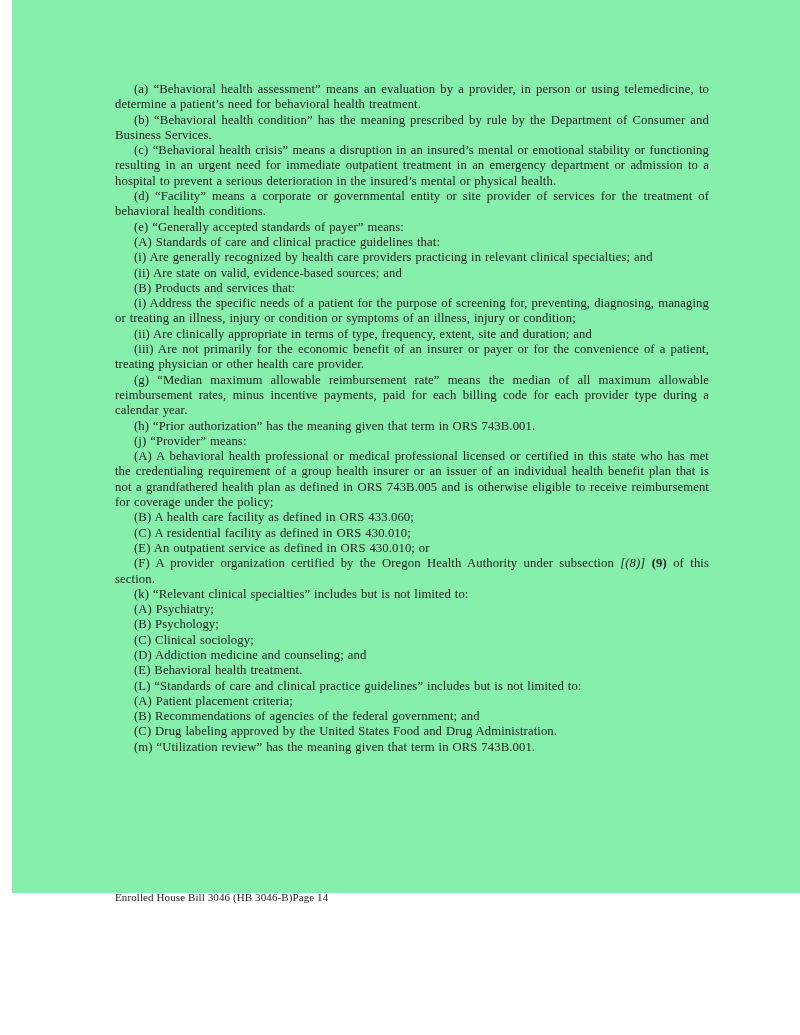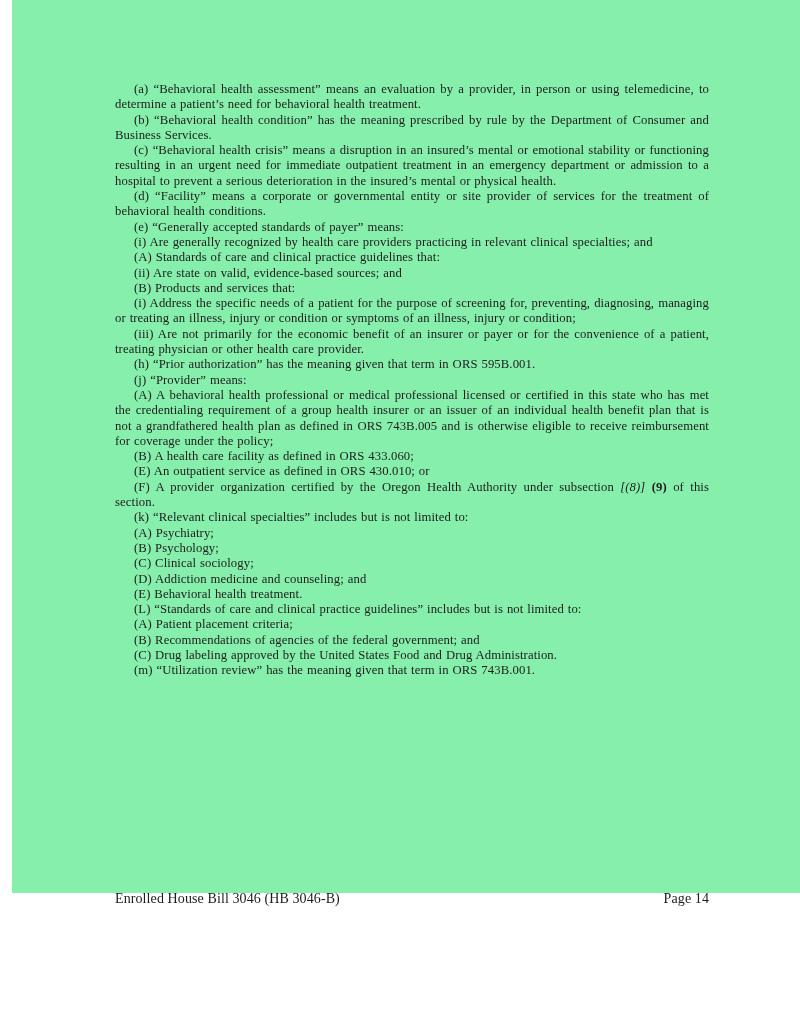--- a/index.html
+++ b/index.html
@@ -35,47 +35,50 @@
     word-spacing: 0.6px;
   }
   p.para span.italic { font-style: italic; }
   p.para span.bold   { font-weight: bold; }
   .footer {
     position: absolute;
     left: 103px;
     top: 891px;
     width: 594px;
     display: flex;
-    justify-content: space-between;
+    justify-content: flex-start;
     font-family: "Liberation Serif", "DejaVu Serif", serif;
-    font-size: 14px;
+    font-size: 11px;
     color: #1c1c1c;
     letter-spacing: 0.1px;
   }
 </style>
 </head>
 <body style="background: rgb(255, 255, 255);">
 
 <div class="page">
   <div class="body-text" style="color: rgb(28, 28, 28);">
       <p class="para"><span>(a) “Behavioral health assessment” means an evaluation by a provider, in person or using telemedicine, to determine a patient’s need for behavioral health treatment.</span></p>
       <p class="para"><span>(b) “Behavioral health condition” has the meaning prescribed by rule by the Department of Consumer and Business Services.</span></p>
       <p class="para"><span>(c) “Behavioral health crisis” means a disruption in an insured’s mental or emotional stability or functioning resulting in an urgent need for immediate outpatient treatment in an emergency department or admission to a hospital to prevent a serious deterioration in the insured’s mental or physical health.</span></p>
       <p class="para"><span>(d) “Facility” means a corporate or governmental entity or site provider of services for the treatment of behavioral health conditions.</span></p>
       <p class="para"><span>(e) “Generally accepted standards of payer” means:</span></p>
+      <p class="para"><span>(A) Standards of care and clinical practice guidelines that:</span></p>
       <p class="para"><span>(i) Are generally recognized by health care providers practicing in relevant clinical specialties; and</span></p>
-      <p class="para"><span>(A) Standards of care and clinical practice guidelines that:</span></p>
       <p class="para"><span>(ii) Are state on valid, evidence-based sources; and</span></p>
       <p class="para"><span>(B) Products and services that:</span></p>
       <p class="para"><span>(i) Address the specific needs of a patient for the purpose of screening for, preventing, diagnosing, managing or treating an illness, injury or condition or symptoms of an illness, injury or condition;</span></p>
+      <p class="para"><span>(ii) Are clinically appropriate in terms of type, frequency, extent, site and duration; and</span></p>
       <p class="para"><span>(iii) Are not primarily for the economic benefit of an insurer or payer or for the convenience of a patient, treating physician or other health care provider.</span></p>
-      <p class="para"><span>(h) “Prior authorization” has the meaning given that term in ORS 595B.001.</span></p>
+      <p class="para"><span>(g) “Median maximum allowable reimbursement rate” means the median of all maximum allowable reimbursement rates, minus incentive payments, paid for each billing code for each provider type during a calendar year.</span></p>
+      <p class="para"><span>(h) “Prior authorization” has the meaning given that term in ORS 743B.001.</span></p>
       <p class="para"><span>(j) “Provider” means:</span></p>
       <p class="para"><span>(A) A behavioral health professional or medical professional licensed or certified in this state who has met the credentialing requirement of a group health insurer or an issuer of an individual health benefit plan that is not a grandfathered health plan as defined in ORS 743B.005 and is otherwise eligible to receive reimbursement for coverage under the policy;</span></p>
       <p class="para"><span>(B) A health care facility as defined in ORS 433.060;</span></p>
+      <p class="para"><span>(C) A residential facility as defined in ORS 430.010;</span></p>
       <p class="para"><span>(E) An outpatient service as defined in ORS 430.010; or</span></p>
       <p class="para"><span>(F) A provider organization certified by the Oregon Health Authority under subsection </span><span class="italic">[(8)]</span><span> </span><span class="bold">(9)</span><span> of this section.</span></p>
       <p class="para"><span>(k) “Relevant clinical specialties” includes but is not limited to:</span></p>
       <p class="para"><span>(A) Psychiatry;</span></p>
       <p class="para"><span>(B) Psychology;</span></p>
       <p class="para"><span>(C) Clinical sociology;</span></p>
       <p class="para"><span>(D) Addiction medicine and counseling; and</span></p>
       <p class="para"><span>(E) Behavioral health treatment.</span></p>
       <p class="para"><span>(L) “Standards of care and clinical practice guidelines” includes but is not limited to:</span></p>
       <p class="para"><span>(A) Patient placement criteria;</span></p>

